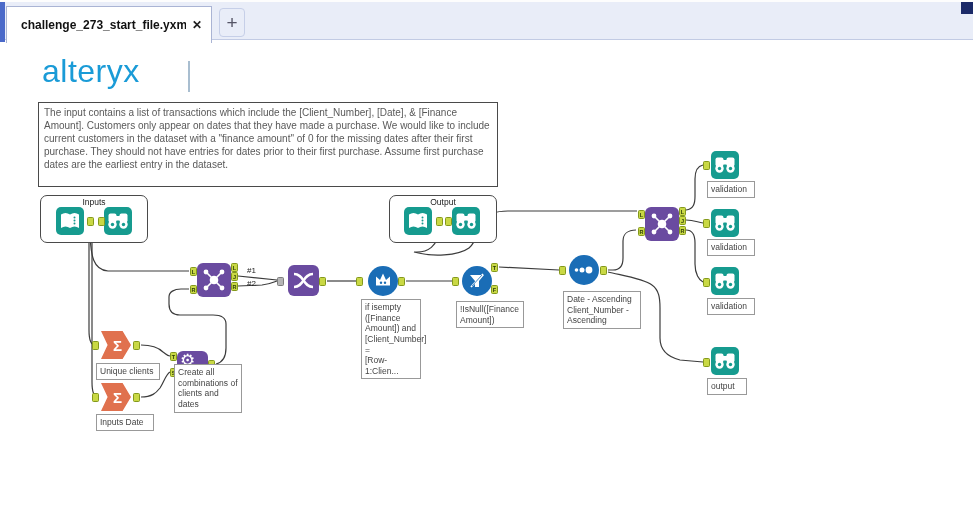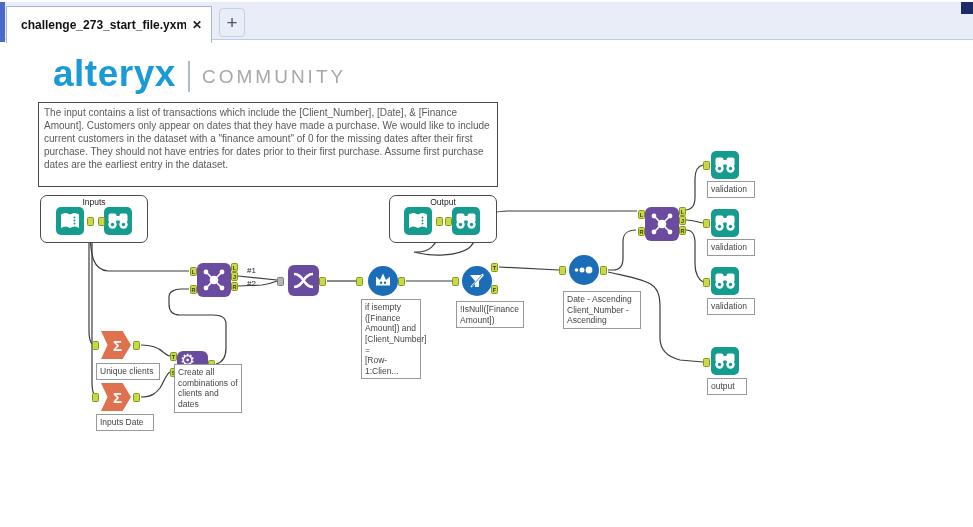--- a/index.html
+++ b/index.html
@@ -15,21 +15,21 @@
   
   .tabbar{position:absolute;left:0;top:0;width:973px;height:40px;background:var(--tabbar-bg);border-top:2px solid #fdfdfd;border-bottom:1px solid var(--tabbar-border)}
   .edgestrip{position:absolute;left:0;top:0;width:5px;height:40px;background:var(--edge-blue)}
   .tab{position:absolute;left:6px;top:4px;width:206px;height:37px;background:#fff;border:1px solid #aab4d4;border-bottom:none;display:flex;align-items:center;padding:0 9px 0 14px}
   .tab-title{flex:1;font-size:12px;font-weight:700;color:#111;white-space:nowrap;overflow:hidden}
   .tab-close{font-size:12px;font-weight:700;color:#222;margin-left:6px;cursor:pointer}
   .newtab{position:absolute;left:219px;top:6px;width:26px;height:29px;border:1px solid #c6cfe8;border-radius:4px;display:flex;align-items:center;justify-content:center;font-size:19px;font-weight:300;color:#556;cursor:pointer}
   .corner{position:absolute;right:0;top:0;width:12px;height:12px;background:var(--corner-navy)}
 
   
-  .logo{position:absolute;left:53px;top:53px;font-size:37px;font-weight:700;color:var(--alteryx-blue);letter-spacing:.5px}
+  .logo{position:absolute;left:42px;top:53px;font-size:32px;font-weight:400;color:var(--alteryx-blue);letter-spacing:.5px}
   .logo-sep{position:absolute;left:188px;top:61px;width:2px;height:31px;background:#a9bed0}
   .community{position:absolute;left:202px;top:66px;font-size:19px;color:#a8a8a8;letter-spacing:3px}
   .wc-title{position:absolute;left:313px;top:64px;font-size:17px;color:#8f8f8f}
 
   
   .desc{position:absolute;left:38px;top:102px;width:460px;height:85px;border:1px solid #4a4a4a;padding:3px 5px;font-size:10px;line-height:1.3;color:#595959;overflow:hidden}
 
   
   .tcontainer{position:absolute;width:108px;height:48px;border:1px solid #4a4a4a;border-radius:7px;background:#fff}
   .tcontainer .clabel{position:absolute;left:0;top:1px;width:100%;text-align:center;font-size:8.5px;color:#222}
@@ -71,21 +71,20 @@
       <span class="tab-close">✕</span>
     </div>
     <div class="newtab">
         <span>+</span>
       </div>
     <div class="corner"></div>
   </div>
 
   <div class="logo">alteryx</div>
   <div class="logo-sep"></div>
-  <div class="community">COMMUNITY</div>
 
   <div class="desc">The input contains a list of transactions which include the [Client_Number], [Date], &amp; [Finance Amount]. Customers only appear on dates that they have made a purchase. We would like to include current customers in the dataset with a "finance amount" of 0 for the missing dates after their first purchase. They should not have entries for dates prior to their first purchase. Assume first purchase dates are the earliest entry in the dataset.</div>
 
   <svg class="wires" width="973" height="527">
     <path d="M 91 222 L 98 222"></path>
     <path d="M 440 222 L 445 222"></path>
     <path d="M 90 227 C 90 258 94 270 108 271 L 189 271"></path>
     <path d="M 89 227 L 89 330 C 89 340 91 345 95 345"></path>
     <path d="M 92 227 L 92 382 C 92 392 94 397 98 397"></path>
     <path d="M 141 345 C 153 345 159 348 163 352 C 166 354 167 356 170 356"></path>

